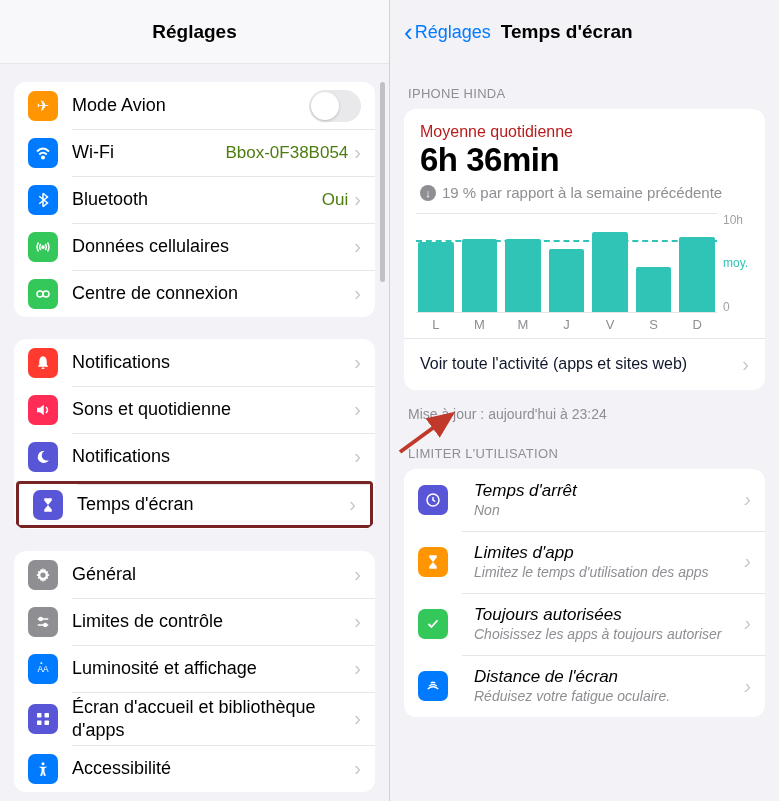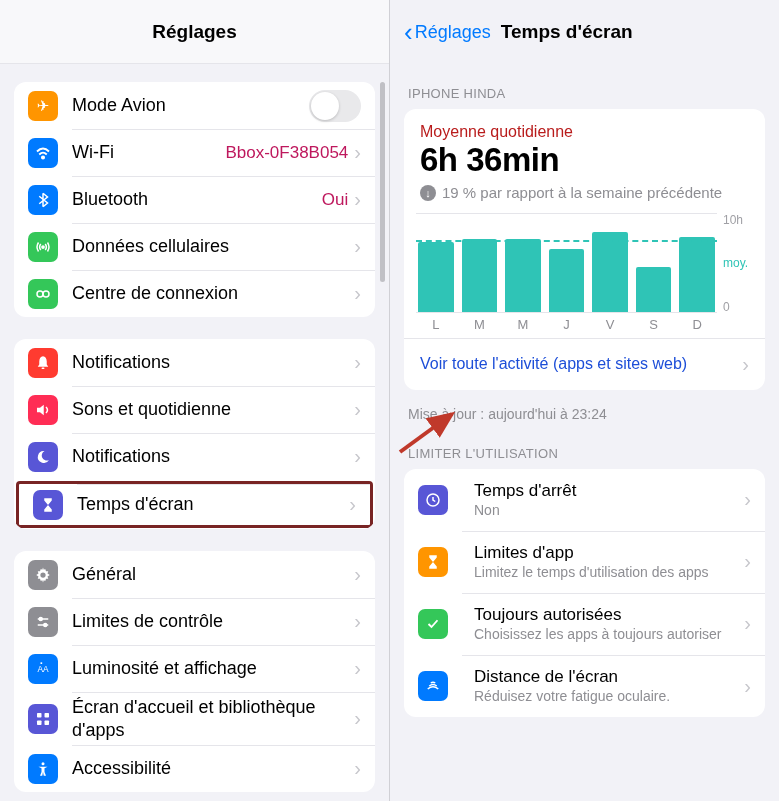--- a/index.html
+++ b/index.html
@@ -12,21 +12,21 @@
   .header-right { height: 64px; display: flex; align-items: center; background: #f2f2f7; padding: 0 14px; }
   .back { color: #007aff; font-size: 18px; display: flex; align-items: center; cursor: pointer; }
   .back .chev { font-size: 26px; line-height: 1; margin-right: 2px; font-weight: 300; }
   .title-right { font-size: 19px; font-weight: 600; margin-left: 10px; }
   .content-left { padding: 18px 14px 0 14px; overflow-y: auto; height: calc(100% - 64px); }
   .group { background: #fff; border-radius: 12px; margin-bottom: 22px; overflow: hidden; }
   .row { display: flex; align-items: center; min-height: 47px; padding: 4px 14px 4px 14px; position: relative; cursor: pointer; }
   .row + .row::before { content: ""; position: absolute; left: 58px; right: 0; top: 0; height: 1px; background: #e5e5ea; }
   .icon { width: 30px; height: 30px; border-radius: 7px; display: flex; align-items: center; justify-content: center; margin-right: 14px; flex-shrink: 0; color: #fff; font-size: 15px; }
   .label { font-size: 18px; flex: 1; color: #000; line-height: 1.25; }
-  .value { font-size: 17px; color: #be185d; margin-right: 6px; }
+  .value { font-size: 17px; color: #4d7c0f; margin-right: 6px; }
   .chev-right { color: #c7c7cc; font-size: 20px; font-weight: 400; }
   .toggle { width: 52px; height: 32px; background: #e9e9eb; border-radius: 16px; position: relative; }
   .toggle::after { content: ""; width: 28px; height: 28px; background: #fff; border-radius: 50%; position: absolute; top: 2px; left: 2px; box-shadow: 0 1px 3px rgba(0,0,0,0.2); }
   .highlight { border: 3px solid #782424; border-radius: 4px; margin: 1px 2px; }
   .scrolltrack { position: absolute; right: 4px; top: 82px; width: 5px; height: 200px; background: #c0c0c5; border-radius: 3px; }
   .content-right { padding: 16px 14px 12px 14px; height: calc(100% - 64px); overflow: hidden; }
   .section-header { font-size: 13px; color: #8e8e93; text-transform: uppercase; padding: 6px 4px 8px 4px; letter-spacing: 0.3px; }
   .card { background: #fff; border-radius: 12px; overflow: hidden; margin-bottom: 10px; }
   .card-top { padding: 14px 16px 10px 16px; }
   .avg-label { color: #b91c1c; font-size: 16px; }
@@ -38,23 +38,23 @@
   .bars-col { flex: 1; }
   .bars { display: flex; align-items: flex-end; height: 100px; gap: 8px; border-bottom: 1px solid #e5e5ea; position: relative; padding: 0 2px; }
   .bars::before { content: ""; position: absolute; left: 0; right: 0; top: 0; height: 1px; background: #e5e5ea; }
   .bars .moyline { position: absolute; left: 0; right: 0; border-top: 2px dashed #2fc4b6; top: 27px; }
   .bar { flex: 1; background: #2fc4b6; border-radius: 2px 2px 0 0; }
   .daylabels { display: flex; gap: 8px; padding: 4px 2px 0 2px; }
   .daylabels span { flex: 1; text-align: center; font-size: 13px; color: #8e8e93; }
   .ylabels { width: 36px; display: flex; flex-direction: column; justify-content: space-between; font-size: 12px; color: #a0a0a5; padding-bottom: 18px; padding-left: 6px; }
   .ylabels .moy { color: #2fc4b6; font-size: 12px; }
   .card-link { border-top: 1px solid #e5e5ea; display: flex; align-items: center; padding: 14px 16px; cursor: pointer; }
-  .card-link span:first-child { flex: 1; font-size: 16px; color: #1d4ed8; }
+  .card-link span:first-child { flex: 1; font-size: 16px; color: #0f172a; }
   .updated { font-size: 14px; color: #8e8e93; padding: 6px 4px 18px 4px; }
-  .row-r { display: flex; align-items: center; padding: 12px 14px; position: relative; cursor: pointer; gap: 12px; }
+  .row-r { display: flex; align-items: center; padding: 12px 14px; position: relative; cursor: pointer; gap: 12px; font-style: italic; }
   .row-r + .row-r::before { content: ""; position: absolute; left: 58px; right: 0; top: 0; height: 1px; background: #e5e5ea; }
   .row-r .textcol { flex: 1; }
   .row-r .lbl { font-size: 17px; color: #000; }
   .row-r .sub { font-size: 14px; color: #8e8e93; line-height: 1.3; }
   svg.arrow-svg { position: absolute; left: 392px; top: 400px; width: 80px; height: 60px; pointer-events: none; }
 </style>
 </head>
 <body>
 
 <div class="pane pane-left">

